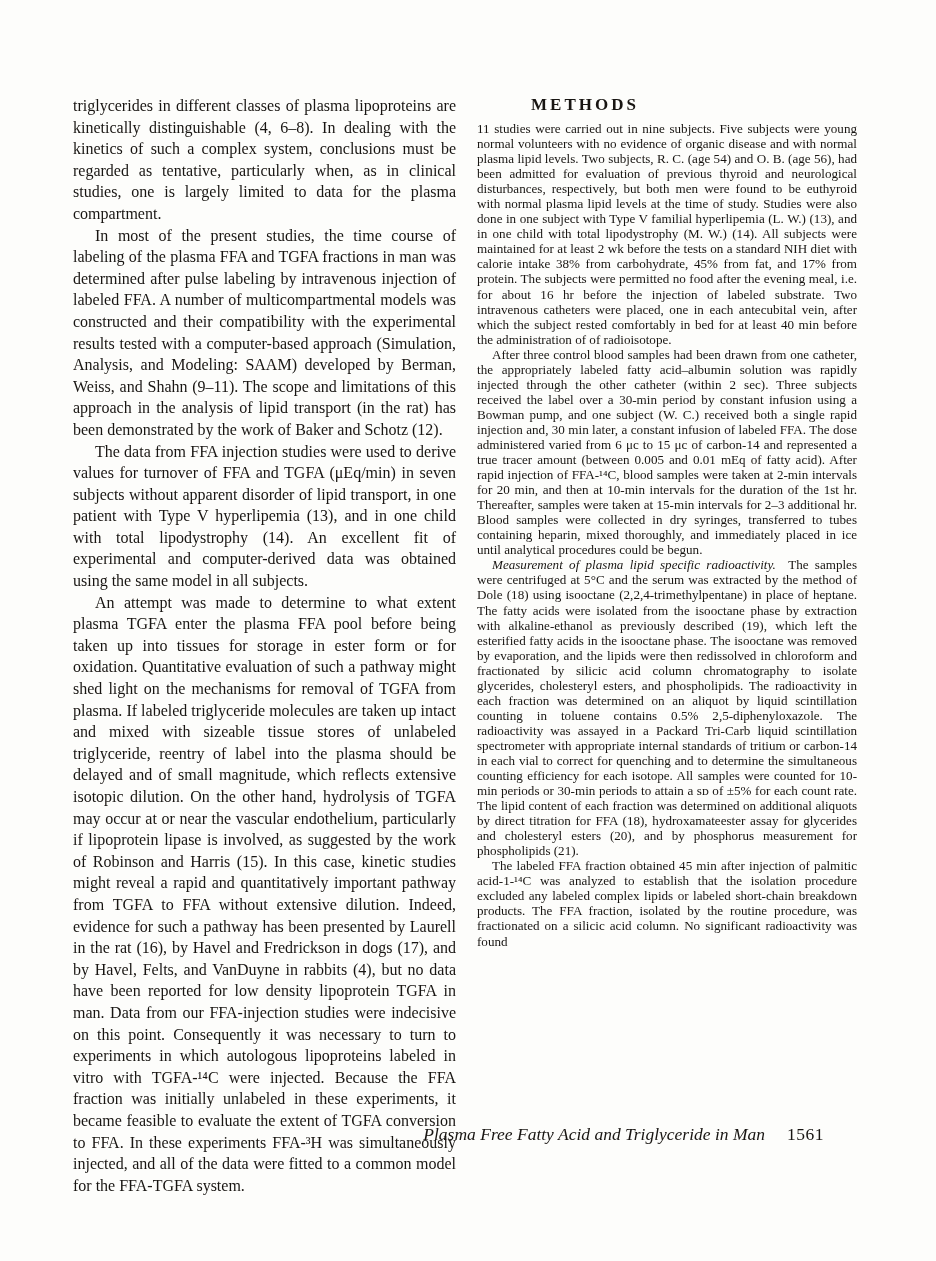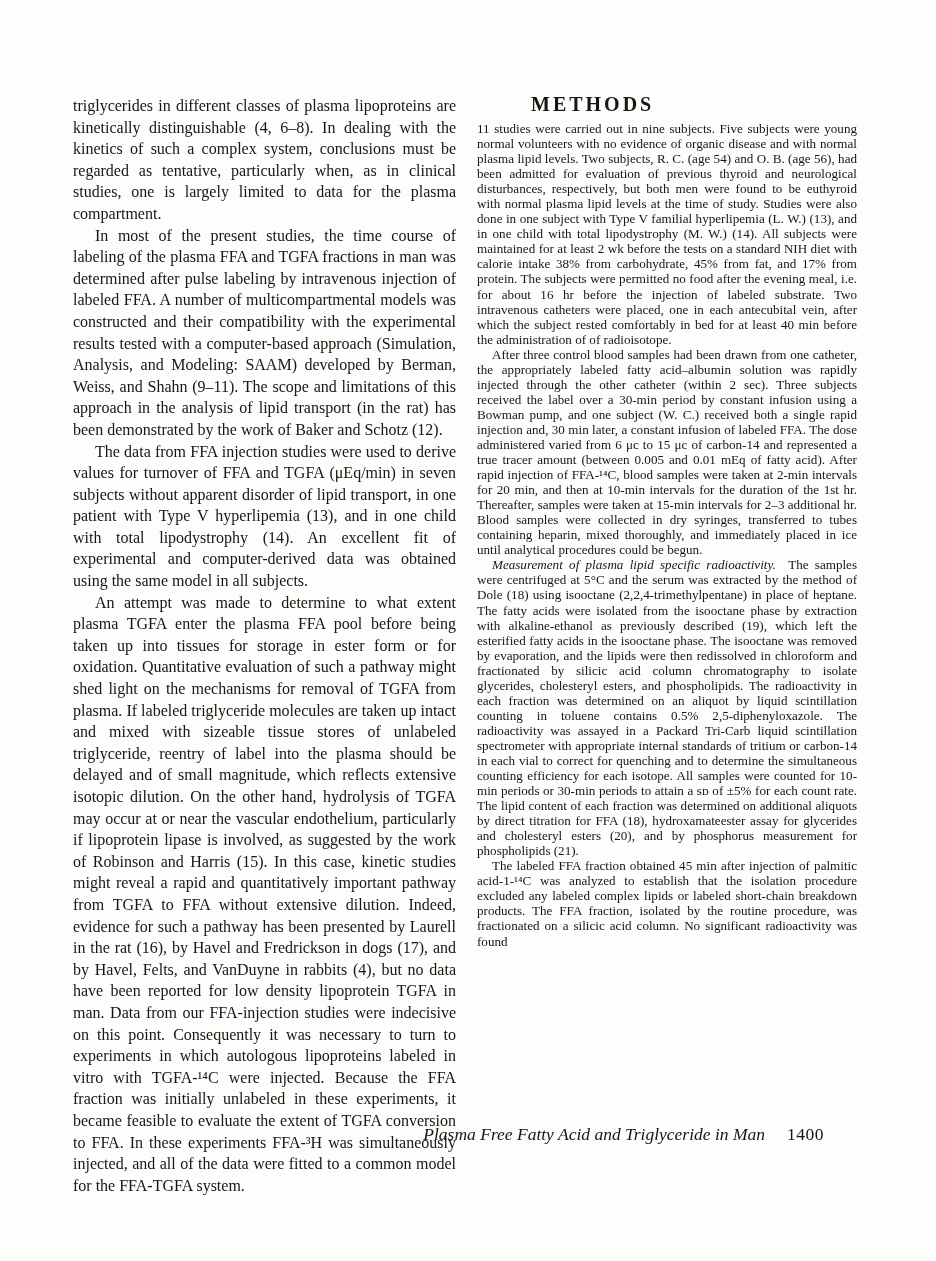--- a/index.html
+++ b/index.html
@@ -31,21 +31,21 @@
   .col-right {
     width: 380px;
     font-size: 13.1px;
     line-height: 15.05px;
     text-align: justify;
   }
   .para { margin: 0; padding: 0; }
   .col-left .para.indent { text-indent: 22px; }
   .col-right .para.indent { text-indent: 15px; }
   .methods-heading {
-    font-size: 20px;
+    font-size: 17px;
     font-weight: bold;
     letter-spacing: 3px;
     line-height: 17px;
     margin: 1px 0 8px 54px;
   }
   .lead-italic { }
   .footer {
     position: absolute;
     top: 1124px;
     right: 88px;
@@ -84,16 +84,16 @@
           <p class="para indent">After three control blood samples had been drawn from one catheter, the appropriately labeled fatty acid–albumin solution was rapidly injected through the other catheter (within 2 sec). Three subjects received the label over a 30-min period by constant infusion using a Bowman pump, and one subject (W. C.) received both a single rapid injection and, 30 min later, a constant infusion of labeled FFA. The dose administered varied from 6 μc to 15 μc of carbon-14 and represented a true tracer amount (between 0.005 and 0.01 mEq of fatty acid). After rapid injection of FFA-¹⁴C, blood samples were taken at 2-min intervals for 20 min, and then at 10-min intervals for the duration of the 1st hr. Thereafter, samples were taken at 15-min intervals for 2–3 additional hr. Blood samples were collected in dry syringes, transferred to tubes containing heparin, mixed thoroughly, and immediately placed in ice until analytical procedures could be begun.</p>
           <p class="para indent"><em class="lead-italic">Measurement of plasma lipid specific radioactivity.</em>&nbsp; <span>The samples were centrifuged at 5°C and the serum was extracted by the method of Dole (18) using isooctane (2,2,4-trimethylpentane) in place of heptane. The fatty acids were isolated from the isooctane phase by extraction with alkaline-ethanol as previously described (19), which left the esterified fatty acids in the isooctane phase. The isooctane was removed by evaporation, and the lipids were then redissolved in chloroform and fractionated by silicic acid column chromatography to isolate glycerides, cholesteryl esters, and phospholipids. The radioactivity in each fraction was determined on an aliquot by liquid scintillation counting in toluene contains 0.5% 2,5-diphenyloxazole. The radioactivity was assayed in a Packard Tri-Carb liquid scintillation spectrometer with appropriate internal standards of tritium or carbon-14 in each vial to correct for quenching and to determine the simultaneous counting efficiency for each isotope. All samples were counted for 10-min periods or 30-min periods to attain a sᴅ of ±5% for each count rate. The lipid content of each fraction was determined on additional aliquots by direct titration for FFA (18), hydroxamateester assay for glycerides and cholesteryl esters (20), and by phosphorus measurement for phospholipids (21).</span></p>
           <p class="para indent">The labeled FFA fraction obtained 45 min after injection of palmitic acid-1-¹⁴C was analyzed to establish that the isolation procedure excluded any labeled complex lipids or labeled short-chain breakdown products. The FFA fraction, isolated by the routine procedure, was fractionated on a silicic acid column. No significant radioactivity was found</p>
         </div>
     </section>
 
   </div>
 
   <footer class="footer">
     <span class="running-title">Plasma Free Fatty Acid and Triglyceride in Man</span>
-    <span class="page-number">1400</span>
+    <span class="page-number">1561</span>
   </footer>
 
 </div>
 
 </body></html>

